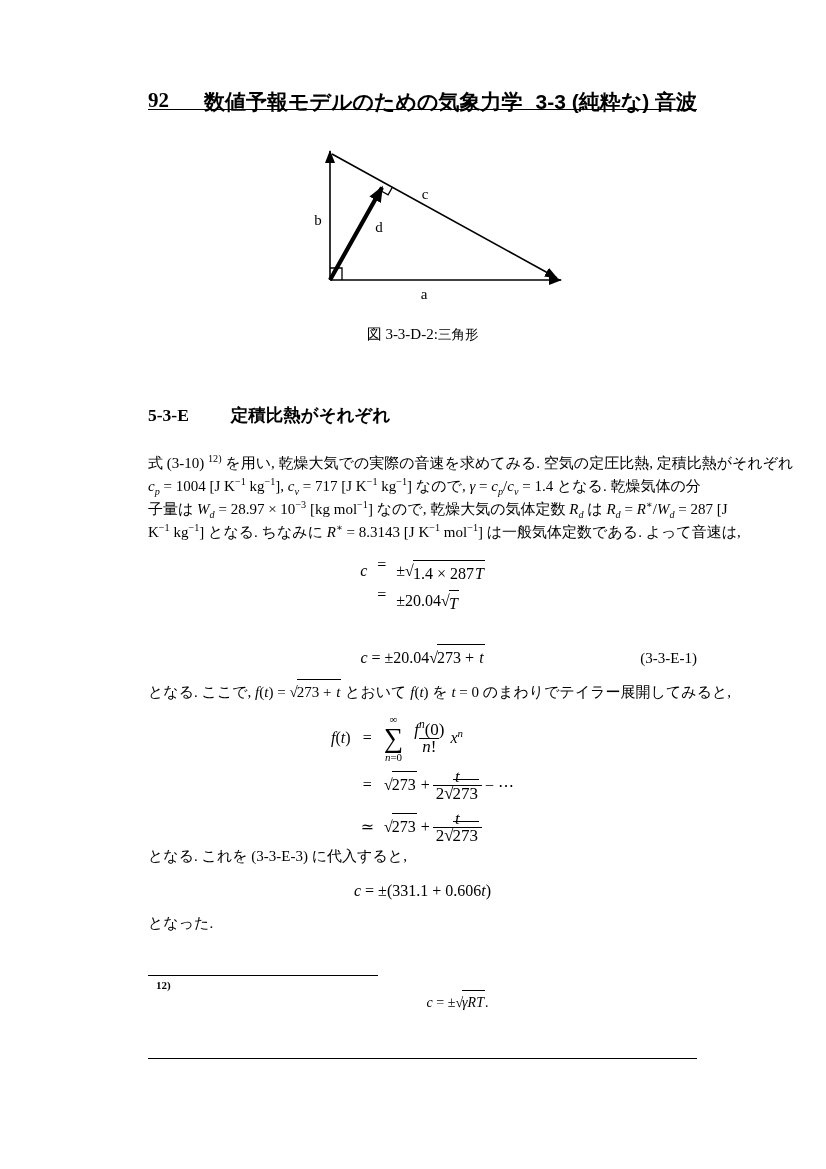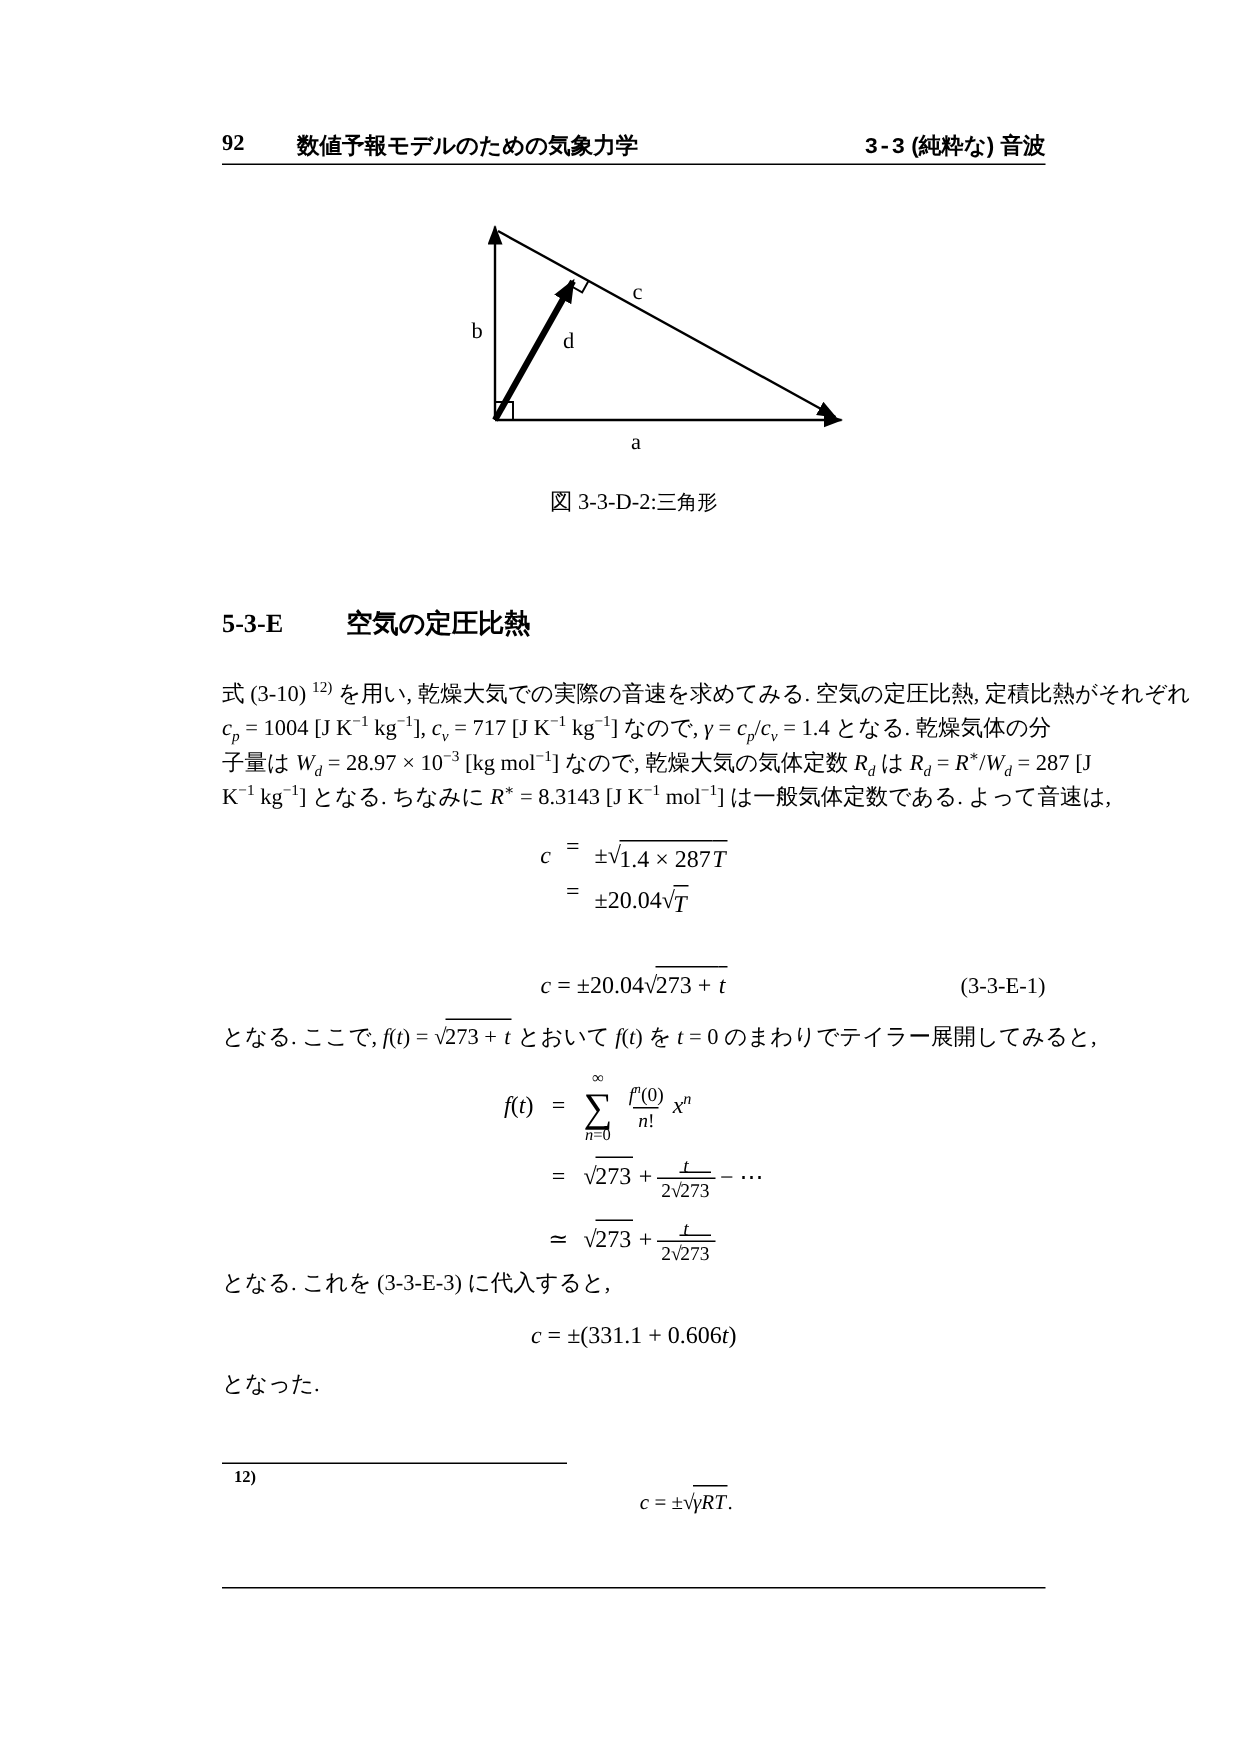--- a/index.html
+++ b/index.html
@@ -4,26 +4,26 @@
 <style>
   html,body{margin:0;padding:0;background:#ffffff;}
   .page{
     position:relative;width:826px;height:1169px;background:#ffffff;color:#000;
     font-family:"Liberation Serif","DejaVu Serif",serif;overflow:hidden;
   }
   
   .header{
     position:absolute;left:148px;top:88px;width:549px;height:21px;
     border-bottom:1px solid #000;display:flex;align-items:flex-start;
-    font-weight:bold;font-size:15px;
+    font-weight:bold;font-size:21px;
   }
   .header .pageno{font-family:"Liberation Serif",serif;}
   .header .booktitle{margin-left:35px;font-family:"Liberation Sans",sans-serif;}
   .header .sectitle{margin-left:auto;font-family:"Liberation Sans",sans-serif;}
-  .header .sectitle .num{font-family:Liberation Mono, monospace;text-align:center;}
+  .header .sectitle .num{font-family:Liberation Sans, sans-serif;text-align:center;}
   
   .fig-svg{position:absolute;left:280px;top:138px;}
   .fig-svg text{font-family:"Liberation Serif","DejaVu Serif",serif;font-size:15px;}
   .caption{
     position:absolute;left:148px;top:325px;width:549px;text-align:center;font-size:15px;
   }
   .caption .cap-text{font-size:13.5px;margin-left:0;}
   
   .secheading{position:absolute;left:148px;top:403px;width:549px;font-size:17.5px;font-weight:bold;}
   .secheading .sec-num{font-family:"Liberation Serif",serif;}
@@ -39,21 +39,21 @@
   .sg-rad{border-top:1.2px solid #000;padding:4px 1px 0 0;}
   .sg-radsign{letter-spacing:-1px;}
   
   .eqwrap{position:absolute;left:148px;width:549px;display:flex;justify-content:center;font-size:16px;}
   .eqn-grid{display:grid;grid-template-columns:max-content max-content max-content;align-items:center;}
   .eqn-grid .lhs{justify-self:end;display:flex;align-items:center;}
   .eqn-grid .rel{padding:0 10px;text-align:center;}
   .eqn-grid .rhs{justify-self:start;display:flex;align-items:center;}
   .row30{height:30px;}
   .frac{display:inline-flex;flex-direction:column;align-items:center;margin:0 3px;vertical-align:middle;}
-  .frac .num,.frac .den{display:block;font-size:13px;line-height:16px;padding:0 3px;text-align:left;}
+  .frac .num,.frac .den{display:block;font-size:17px;line-height:16px;padding:0 3px;text-align:left;}
   .frac .den{border-top:1.1px solid #000;}
   .sum{display:inline-flex;flex-direction:column;align-items:center;line-height:1;margin-right:5px;}
   .sum .s-top{font-size:11px;line-height:11px;}
   .sum .s-sigma{font-size:27px;line-height:26px;}
   .sum .s-bot{font-size:11px;line-height:12px;}
   .eq-tagged{position:absolute;left:148px;width:549px;font-size:16px;height:26px;line-height:26px;}
   .eq-tagged .eq-center{text-align:center;}
   .eq-tagged .eq-tag{position:absolute;right:0;top:0;font-size:15px;}
   .eq-simple{position:absolute;left:148px;width:549px;text-align:center;font-size:16px;height:26px;line-height:26px;}
   
@@ -94,21 +94,21 @@
     <text x="99" y="94" text-anchor="middle">d</text>
     <text x="145" y="61" text-anchor="middle">c</text>
     <text x="144" y="161" text-anchor="middle">a</text>
   </svg>
 
   <div class="caption">
     <span>図 3-3-D-2:</span><span class="cap-text">三角形</span>
   </div>
 
   <div class="secheading">
-    <span class="sec-num">5-3-E</span><span class="sec-title">空気の定圧比熱</span>
+    <span class="sec-num">5-3-E</span><span class="sec-title">定積比熱がそれぞれ</span>
   </div>
 
   <div class="para" style="top:452px">
     <div class="pline"><span>式 (3-10) </span><span class="sg-sup">12)</span><span> を用い, 乾燥大気での実際の音速を求めてみる. 空気の定圧比熱, 定積比熱がそれぞれ</span></div>
     <div class="pline"><span class="sg-i">c</span><span class="sg-sub sg-i">p</span><span> = 1004 [J K</span><span class="sg-sup">−1</span><span> kg</span><span class="sg-sup">−1</span><span>], </span><span class="sg-i">c</span><span class="sg-sub sg-i">v</span><span> = 717 [J K</span><span class="sg-sup">−1</span><span> kg</span><span class="sg-sup">−1</span><span>] なので, </span><span class="sg-i">γ</span><span> = </span><span class="sg-i">c</span><span class="sg-sub sg-i">p</span><span>/</span><span class="sg-i">c</span><span class="sg-sub sg-i">v</span><span> = 1.4 となる. 乾燥気体の分</span></div>
     <div class="pline"><span>子量は </span><span class="sg-i">W</span><span class="sg-sub sg-i">d</span><span> = 28.97 × 10</span><span class="sg-sup">−3</span><span> [kg mol</span><span class="sg-sup">−1</span><span>] なので, 乾燥大気の気体定数 </span><span class="sg-i">R</span><span class="sg-sub sg-i">d</span><span> は </span><span class="sg-i">R</span><span class="sg-sub sg-i">d</span><span> = </span><span class="sg-i">R</span><span class="sg-sup">∗</span><span>/</span><span class="sg-i">W</span><span class="sg-sub sg-i">d</span><span> = 287 [J</span></div>
     <div class="pline"><span>K</span><span class="sg-sup">−1</span><span> kg</span><span class="sg-sup">−1</span><span>] となる. ちなみに </span><span class="sg-i">R</span><span class="sg-sup">∗</span><span> = 8.3143 [J K</span><span class="sg-sup">−1</span><span> mol</span><span class="sg-sup">−1</span><span>] は一般気体定数である. よって音速は,</span></div>
   </div>
 
   <div class="eqwrap" style="top:556px">

